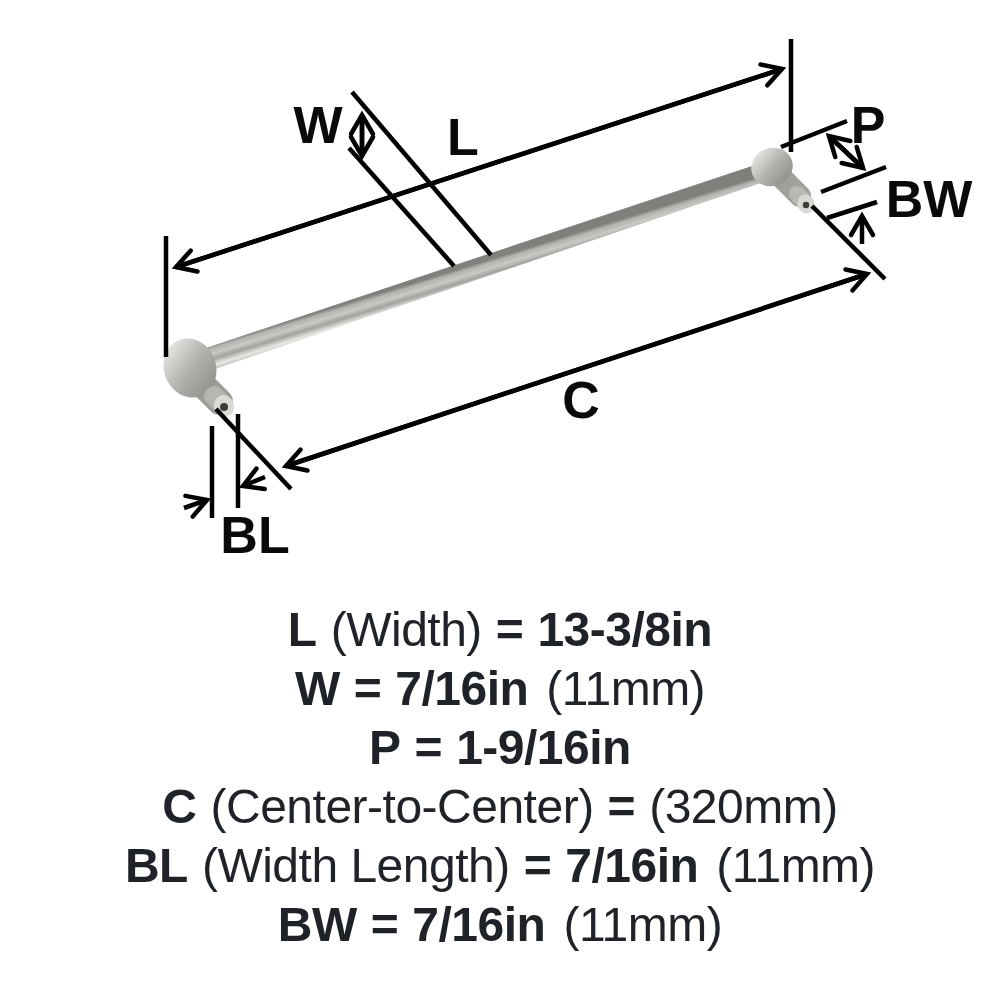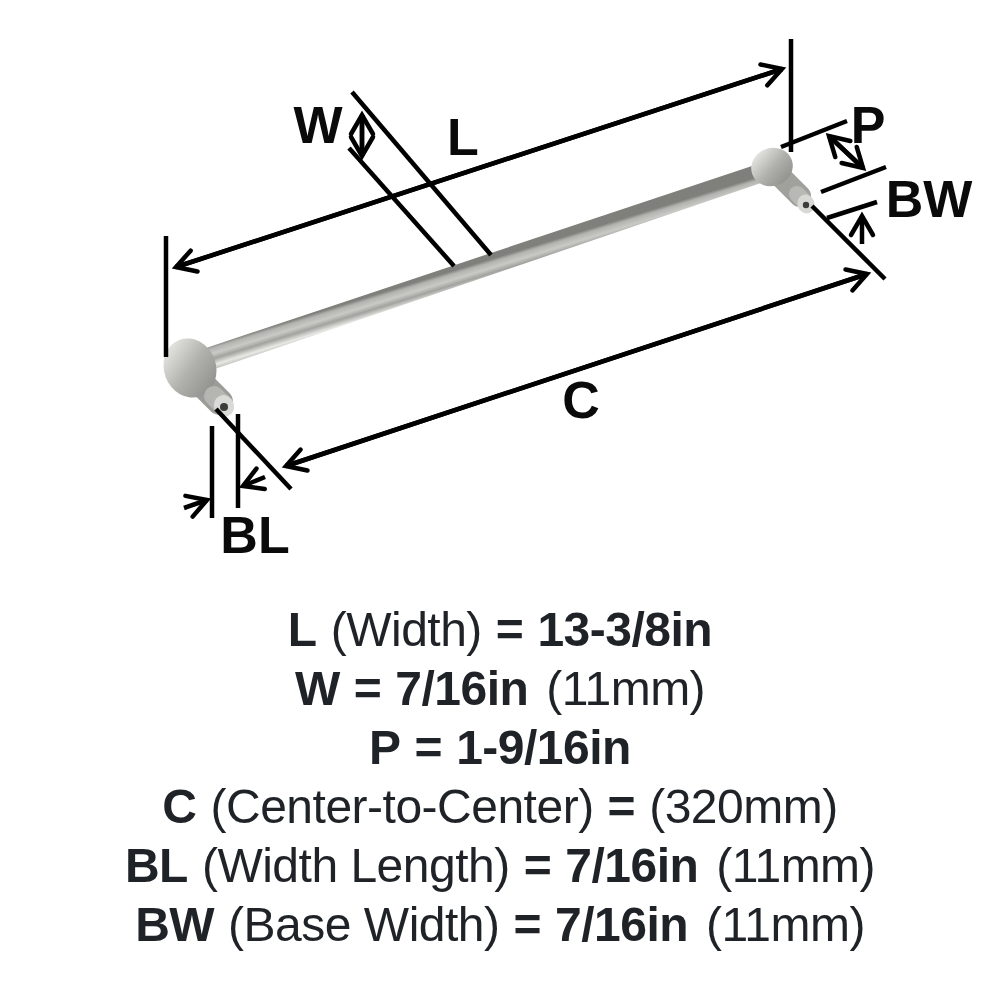--- a/index.html
+++ b/index.html
@@ -158,21 +158,20 @@
       <span class="r">(Width Length)</span>
       <span class="b">=</span>
       <span class="vm">
         <span class="b">7/16in</span>
         <span class="r">(11mm)</span>
       </span>
     </div>
 
     <div class="spec-line">
       <span class="b">BW</span>
-      <span class="r">(Base Width)</span>
       <span class="b">=</span>
       <span class="vm">
         <span class="b">7/16in</span>
         <span class="r">(11mm)</span>
       </span>
     </div>
 
   </div>
 </div>
 

